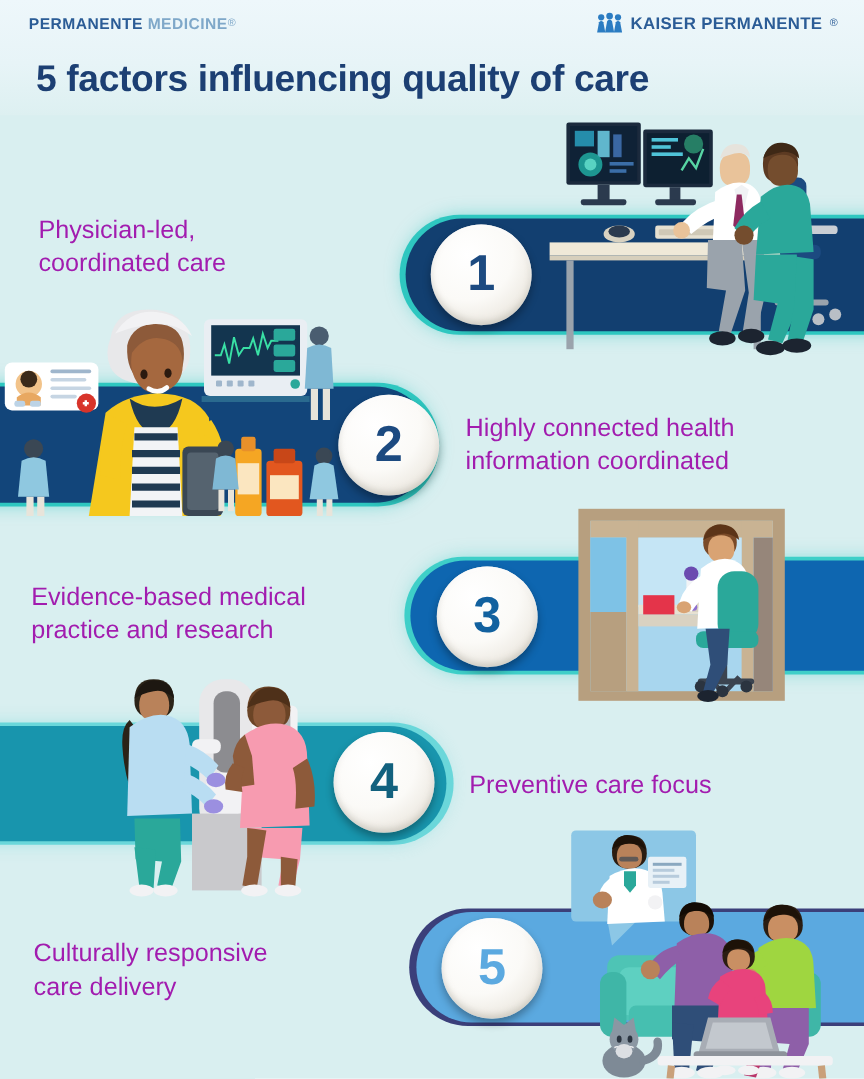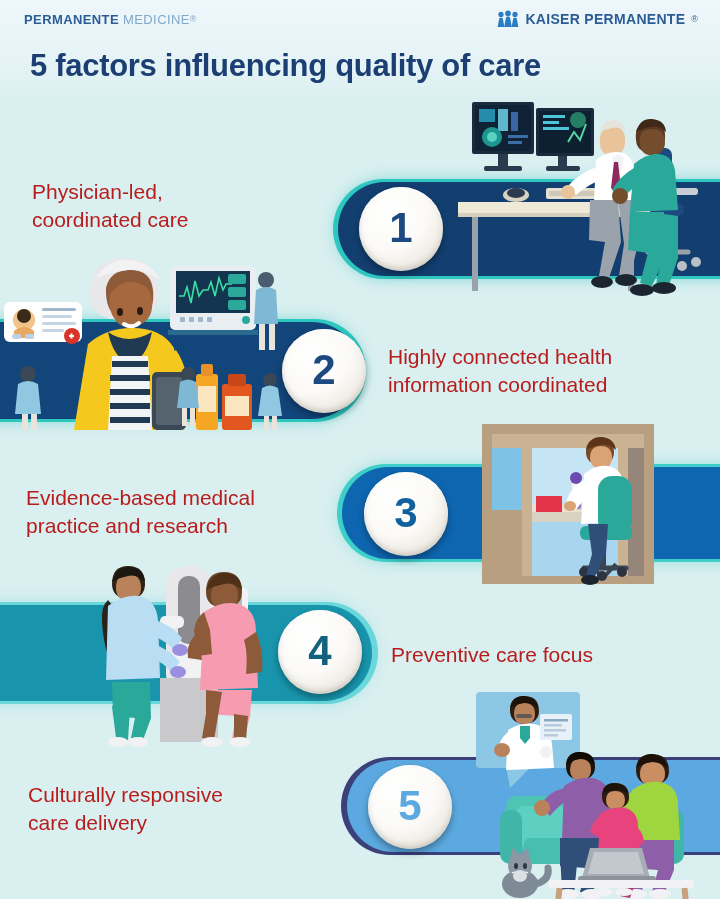--- a/index.html
+++ b/index.html
@@ -34,21 +34,21 @@
     top: 12px; left: 24px;
     font-size: 13px;
     letter-spacing: 0.4px;
     white-space: nowrap;
   }
   .logo-permanente .lp-bold {
     font-weight: bold;
     color: #2b5c96;
   }
   .logo-permanente .lp-light {
-    font-weight: normal;
+    font-weight: bold;
     color: #7fa8c9;
   }
   .logo-permanente .lp-reg {
     font-size: 9px;
     color: #7fa8c9;
     vertical-align: 2px;
   }
 
   .logo-kaiser {
     position: absolute;
@@ -149,21 +149,21 @@
   .badge-4 { top: 610px; left: 278px; }
   .badge-4 .badge-num { color: #12617e; }
   .badge-5 { top: 765px; left: 368px; }
   .badge-5 .badge-num { color: #5ba9e0; }
 
   
   .factor-label {
     position: absolute;
     font-size: 21px;
     font-weight: normal;
-    color: #b91c1c;
+    color: #a21caf;
     line-height: 1.32;
     z-index: 20;
     white-space: pre-line;
   }
   .label-1 { top: 178px; left: 32px; }
   .label-2 { top: 343px; left: 388px; }
   .label-3 { top: 484px; left: 26px; }
   .label-4 { top: 641px; left: 391px; }
   .label-5 { top: 781px; left: 28px; }
 

